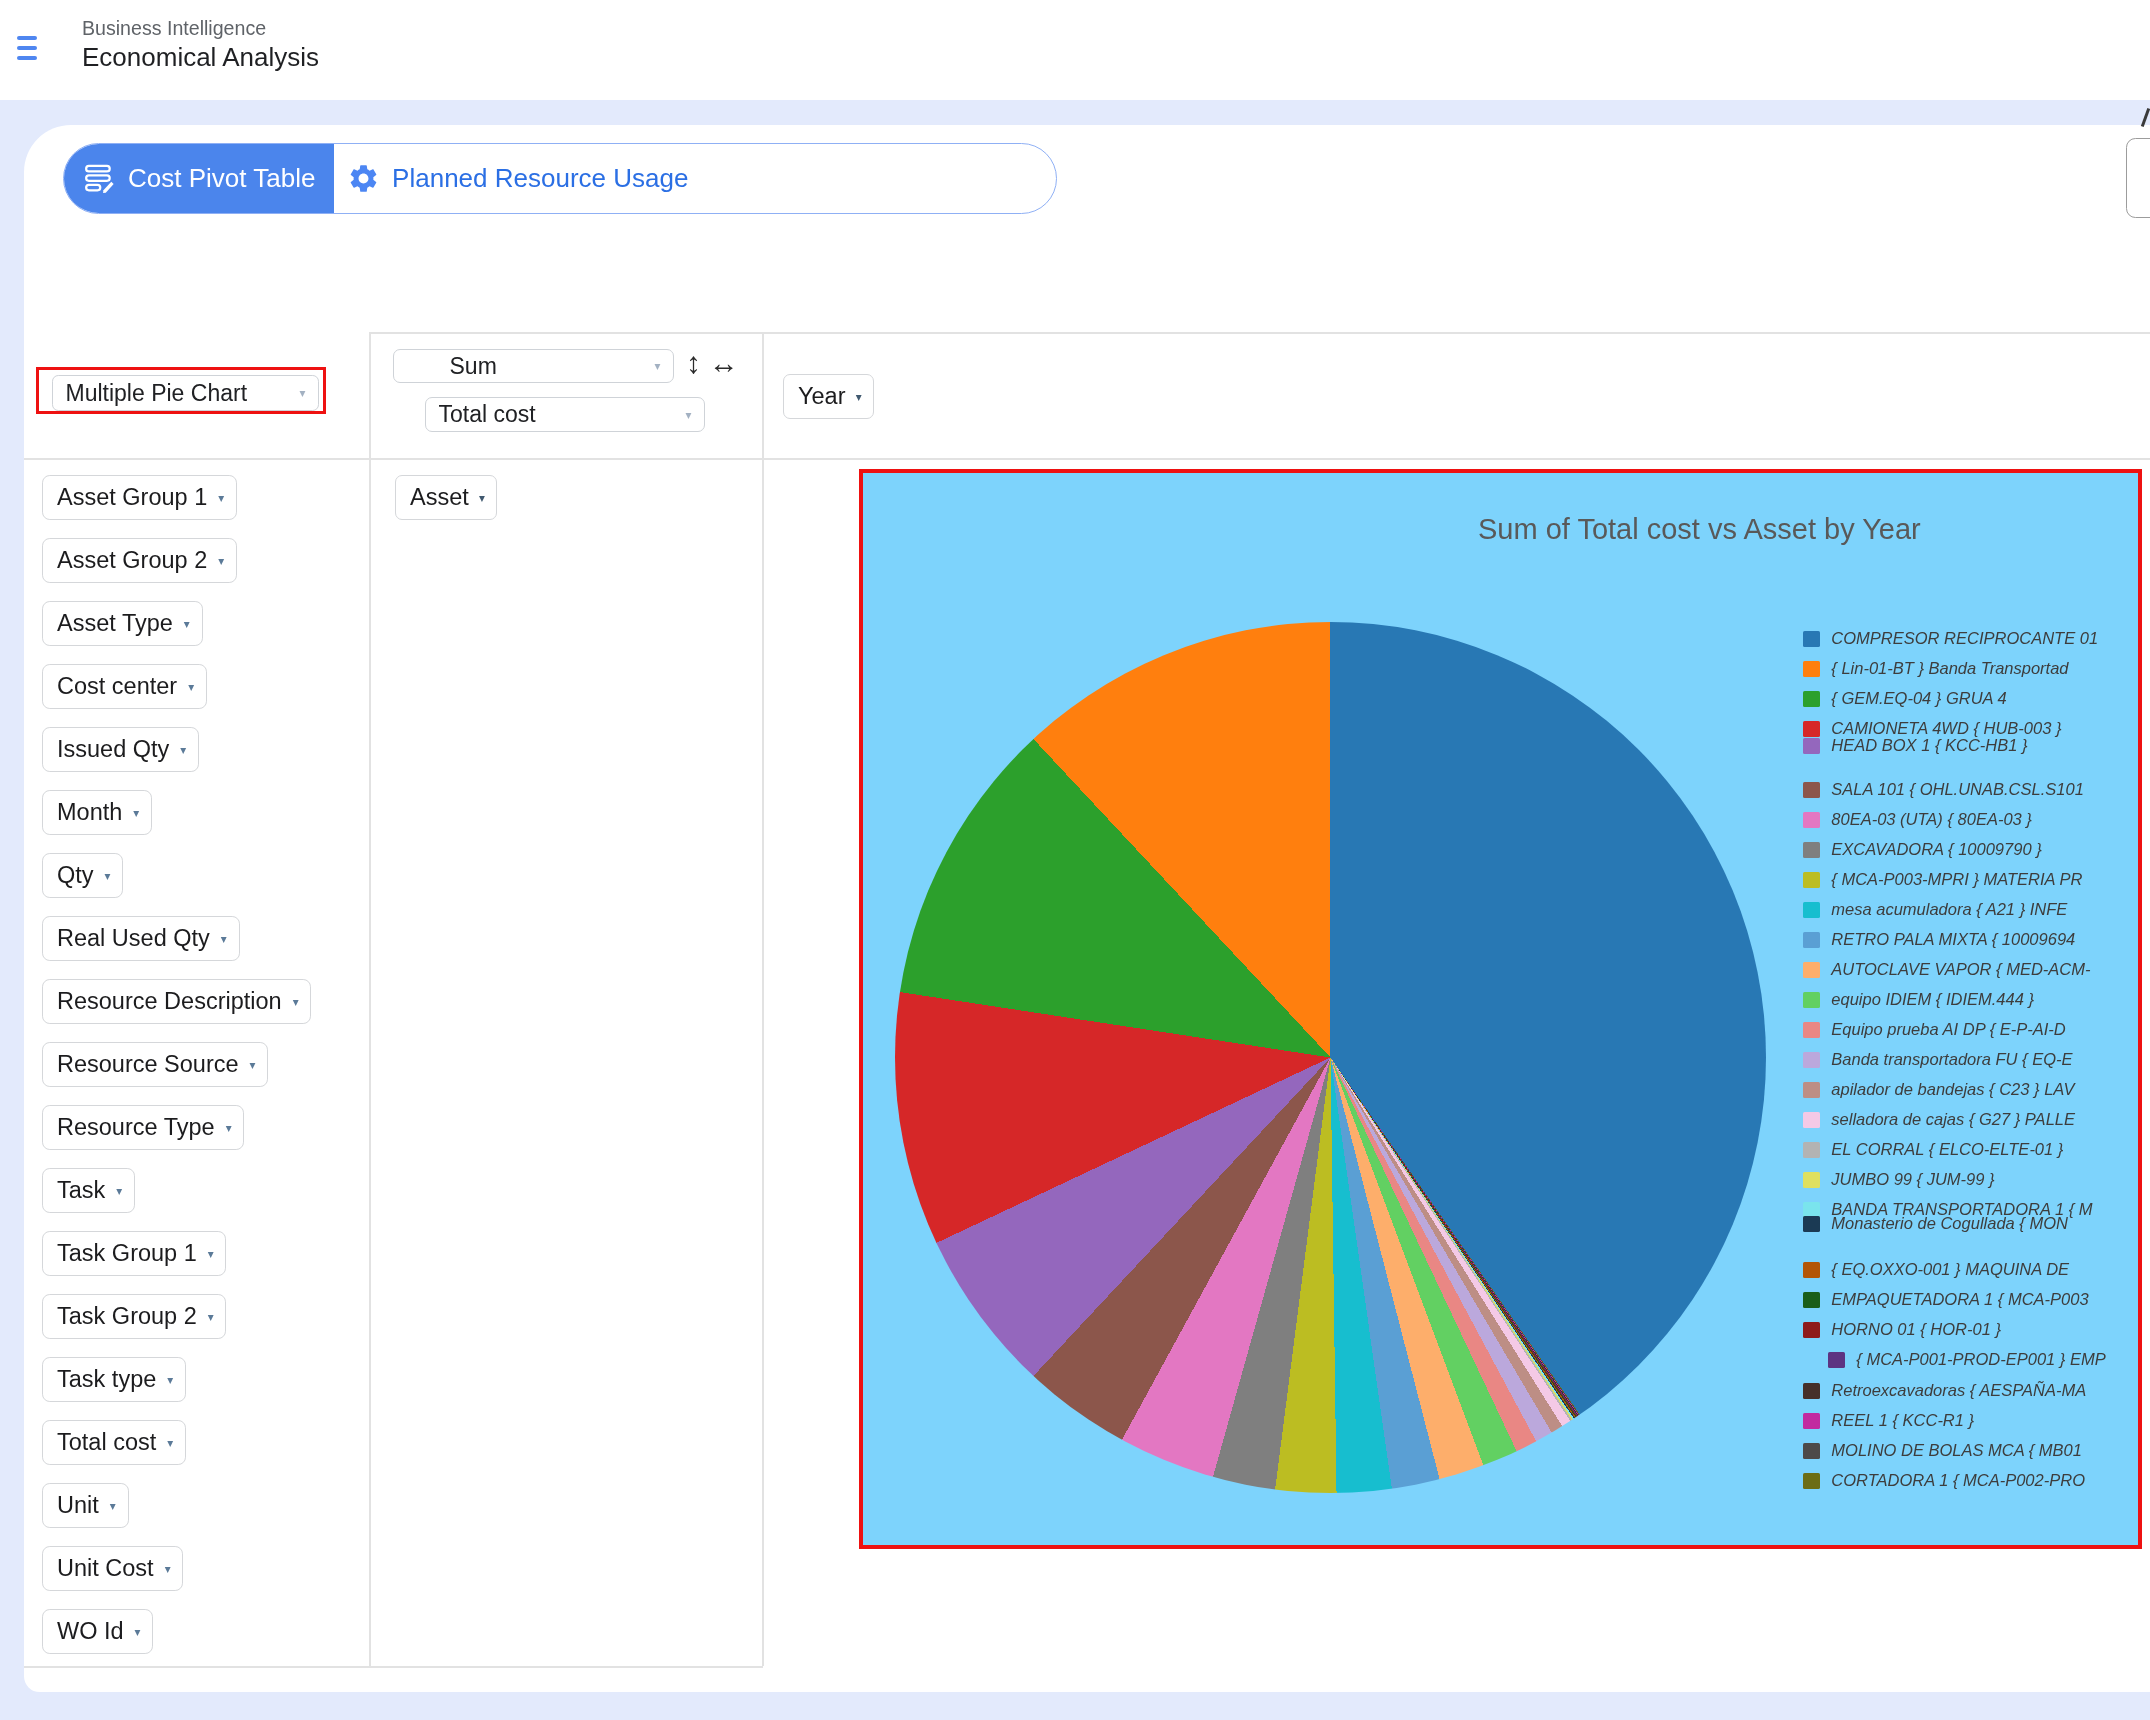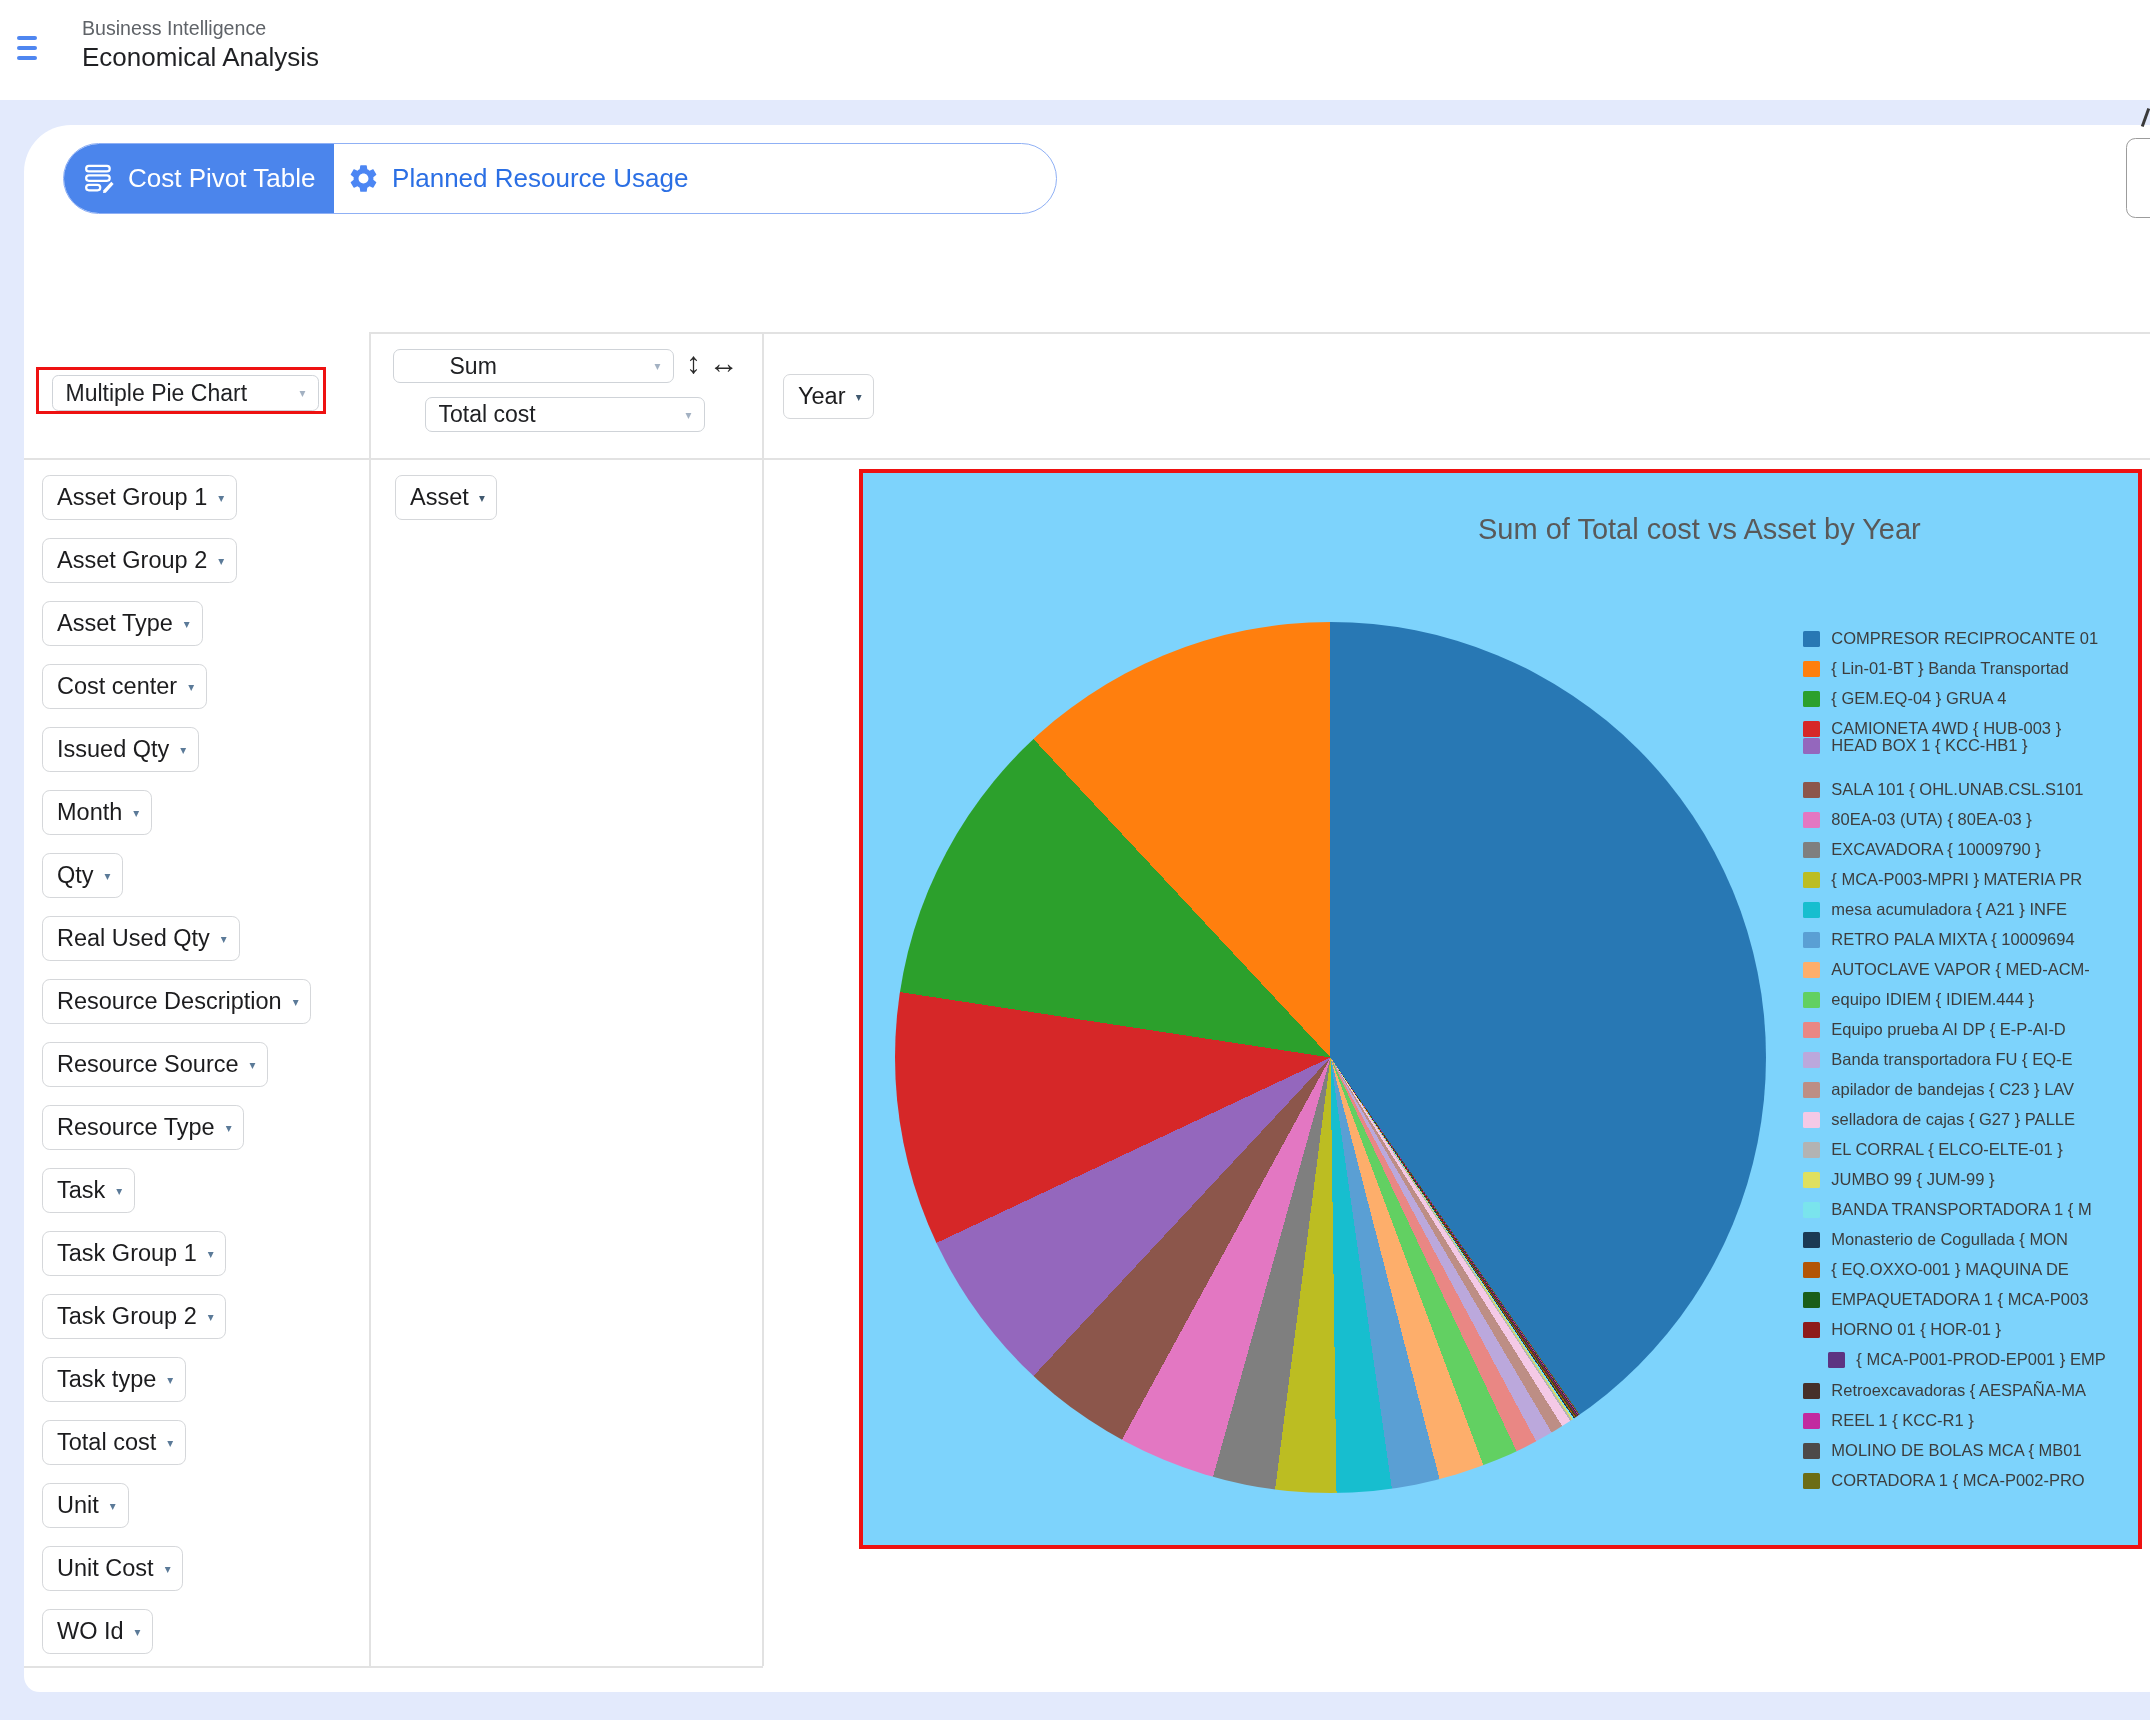--- a/index.html
+++ b/index.html
@@ -62,21 +62,21 @@
   .chip .chip-label{padding-left:14px;}
   .chip .chip-caret{padding:0 11.8px 0 11px;font-size:11.8px;color:#5b7a98;}
   
   .chart-box{position:absolute;left:859px;top:469px;width:1283px;height:1080px;border:4.7px solid #ee1111;
         box-sizing:border-box;background:#7dd3fc;overflow:hidden;}
   .chart-title{position:absolute;left:615px;top:40px;font-size:29px;color:#595959;white-space:nowrap;}
   .pie{position:absolute;left:32px;top:149px;width:871px;height:871px;border-radius:50%;}
   .legend{position:absolute;left:0;top:0;width:100%;height:100%;}
   .legend-item{position:absolute;left:940px;width:335px;height:23.5px;display:flex;align-items:center;overflow:hidden;cursor:pointer;}
   .legend-swatch{flex:0 0 auto;width:16.5px;height:16.5px;border-radius:1.6px;}
-  .legend-label{margin-left:11.8px;font-size:16.5px;color:#3d3d3d;white-space:nowrap;}
+  .legend-label{margin-left:11.8px;font-size:16.5px;color:#3d3d3d;white-space:nowrap;font-style:italic;}
 </style>
 </head>
 <body>
 
 <div class="app-header">
   <div class="hamburger">
     <span></span>
       <span></span>
       <span></span>
   </div>
@@ -294,21 +294,21 @@
         <span class="legend-label">EL CORRAL { ELCO-ELTE-01 }</span>
       </div>
       <div class="legend-item" style="top: 695px;">
         <span class="legend-swatch" style="background: rgb(223, 224, 96);"></span>
         <span class="legend-label">JUMBO 99 { JUM-99 }</span>
       </div>
       <div class="legend-item" style="top: 725px;">
         <span class="legend-swatch" style="background: rgb(122, 228, 237);"></span>
         <span class="legend-label">BANDA TRANSPORTADORA 1 { M</span>
       </div>
-      <div class="legend-item" style="top: 755px;">
+      <div class="legend-item" style="top: 739px;">
         <span class="legend-swatch" style="background: rgb(27, 58, 84);"></span>
         <span class="legend-label">Monasterio de Cogullada { MON</span>
       </div>
       <div class="legend-item" style="top: 785px;">
         <span class="legend-swatch" style="background: rgb(179, 85, 6);"></span>
         <span class="legend-label">{ EQ.OXXO-001 } MAQUINA DE</span>
       </div>
       <div class="legend-item" style="top: 815px;">
         <span class="legend-swatch" style="background: rgb(26, 94, 26);"></span>
         <span class="legend-label">EMPAQUETADORA 1 { MCA-P003</span>

